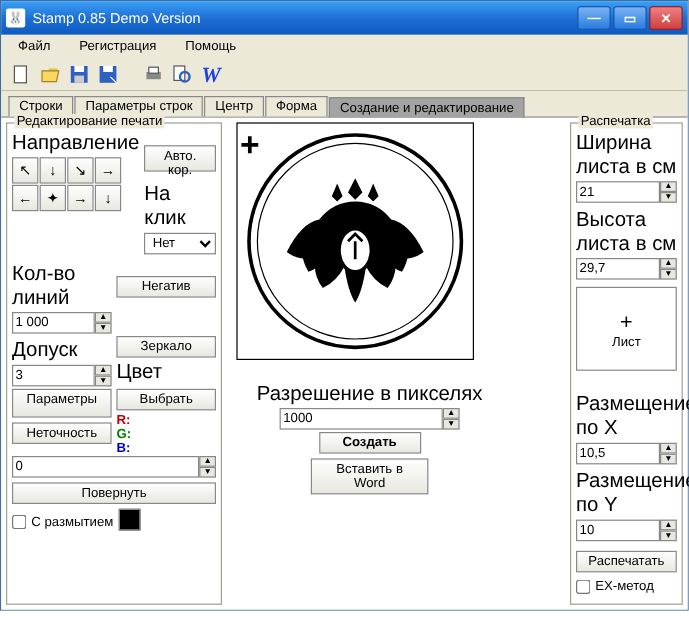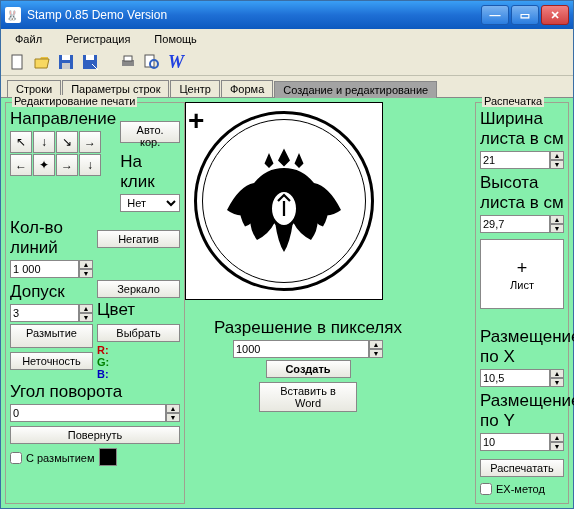--- a/index.html
+++ b/index.html
@@ -11,21 +11,21 @@
 .win-btns { display: flex; gap: 2px; }
 .win-btn { width: 28px; height: 20px; background: linear-gradient(to bottom,#7bb3f0,#2a7de0); border: 1px solid #1a5ab0; border-radius: 3px; display:flex;align-items:center;justify-content:center;color:#fff;font-weight:bold;font-size:11px;cursor:pointer; }
 .win-btn.close { background: linear-gradient(to bottom,#f08080,#d04040); border-color:#a02020; }
 .menubar { background: #ece9d8; padding: 2px 6px; display: flex; gap: 8px; }
 .menubar span { padding: 2px 8px; cursor: pointer; }
 .toolbar { background: #ece9d8; padding: 4px 8px; display: flex; gap: 6px; align-items:center; border-bottom:1px solid #c0c0b0; }
 .tb-btn { width: 18px; height: 18px; display:flex;align-items:center;justify-content:center;cursor:pointer; }
 .tabs { display: flex; padding: 4px 6px 0 6px; background:#ece9d8; }
 .tab { border: 1px solid #888; border-bottom:none; padding: 2px 8px; margin-right: 1px; background:#ece9d8; font-size:11px; cursor:pointer; }
 .tab.active { background:#a3a3a3; position:relative; top:1px; }
-.content { background:#86efac; padding:4px; display:flex; gap:0; border-top:1px solid #888; }
+.content { background:#ffffff; padding:4px; display:flex; gap:12px; border-top:1px solid #888; }
 .groupbox { border:1px solid #a0a090; padding:4px; position:relative; margin-bottom:4px; }
 .groupbox > .gb-title { position:absolute; top:-8px; left:6px; background:#ece9d8; padding:0 2px; font-size:11px; }
 .btn { border:1px solid #888; background:linear-gradient(to bottom,#fefefe,#e8e8e0); padding:2px 6px; font-size:11px; cursor:pointer; display:inline-block; text-align:center; }
 .arrow-grid { display:grid; grid-template-columns:repeat(4,22px); gap:1px; }
 .arrow-grid .btn { width:22px; height:22px; padding:0; display:flex;align-items:center;justify-content:center;font-size:12px; }
 input.field, select.field { width:100%; border:1px solid #888; background:#fff; padding:1px 2px; font-size:11px; height:18px; }
 .spinner { display:flex; }
 .spinner input { flex:1; }
 .spinner .sp-btns { display:flex; flex-direction:column; }
 .spinner .sp-btns span { width:14px; height:9px; border:1px solid #888; background:#e8e8e0; font-size:7px; display:flex;align-items:center;justify-content:center;cursor:pointer; line-height:1; }
@@ -169,34 +169,33 @@
             </div>
           </div>
           <div>
             <div class="btn" style="width:100%">Зеркало</div>
             <span class="label">Цвет</span>
           </div>
         </div>
 
         <div class="col2" style="margin-top:2px">
           <div>
-            <div class="btn" style="width:100%;height:24px">Размытие</div>
+            <div class="btn" style="width:100%;height:24px">Параметры</div>
             <div class="btn" style="width:100%;margin-top:4px">Неточность</div>
           </div>
           <div>
             <div class="btn" style="width:100%">Выбрать</div>
             <div style="margin-top:2px">
               <span class="rgb-lbl" style="color:#c00000">R:</span><br>
               <span class="rgb-lbl" style="color:#008000">G:</span><br>
               <span class="rgb-lbl" style="color:#0000c0">B:</span>
             </div>
           </div>
         </div>
 
-        <span class="label" style="margin-top:2px">Угол поворота</span>
         <div class="col2">
           <div class="spinner" style="width:80px">
             <input class="field" value="0" style="">
             <div class="sp-btns">
                 <span>▲</span>
                 <span>▼</span>
               </div>
           </div>
         </div>
 

